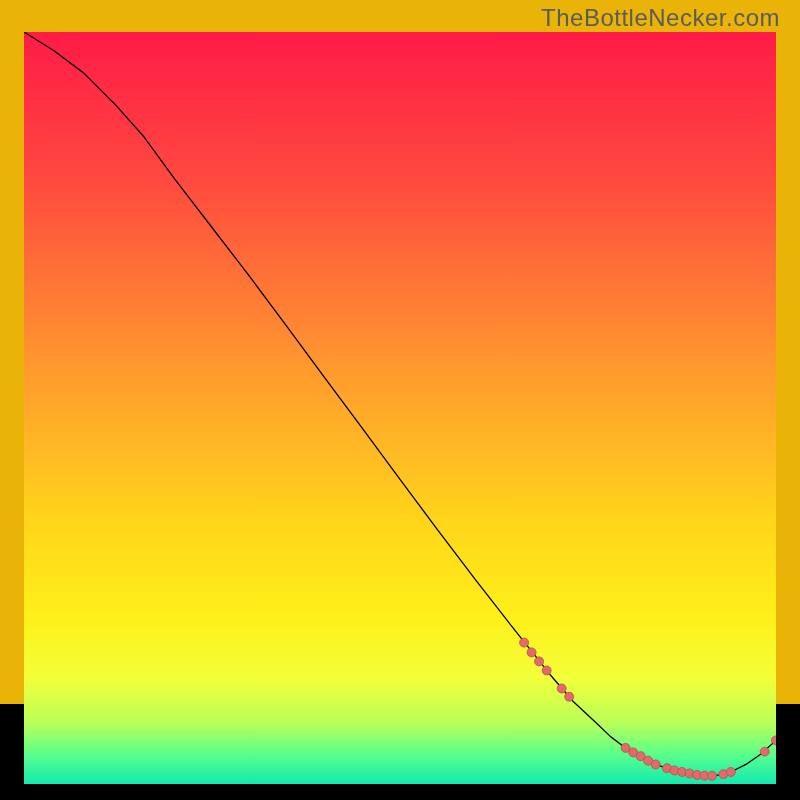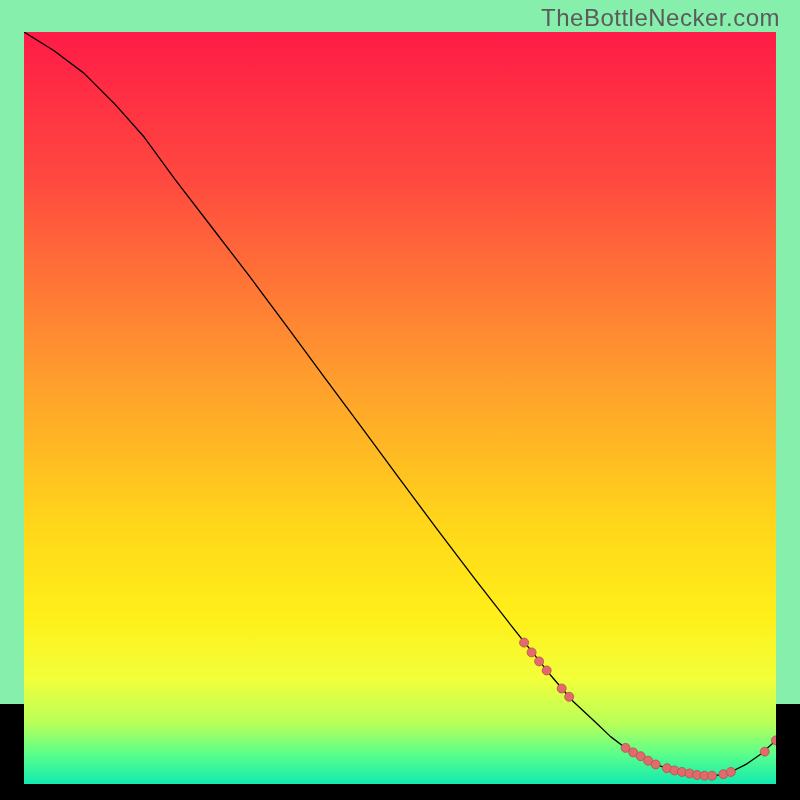--- a/index.html
+++ b/index.html
@@ -1,21 +1,21 @@
 <!DOCTYPE html>
 <html><head>
 <meta charset="utf-8">
 <style>
   * { margin: 0; padding: 0; box-sizing: border-box; }
   html, body { width: 800px; height: 800px; background: #000; overflow: hidden; }
   .frame {
     position: relative;
     width: 800px;
     height: 704px;
-    background: #86efac;
+    background: #eab308;
   }
   .watermark {
     position: absolute;
     top: 4px;
     right: 20px;
     font-family: Arial, Helvetica, sans-serif;
     font-size: 24px;
     font-weight: 500;
     color: #5b5b5b;
     letter-spacing: 0.5px;

